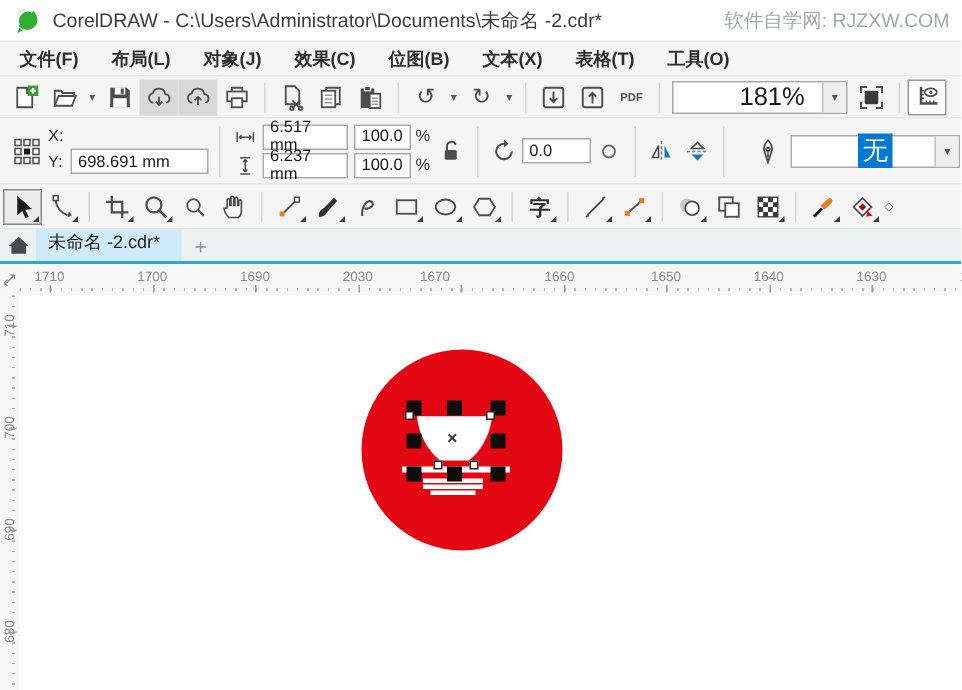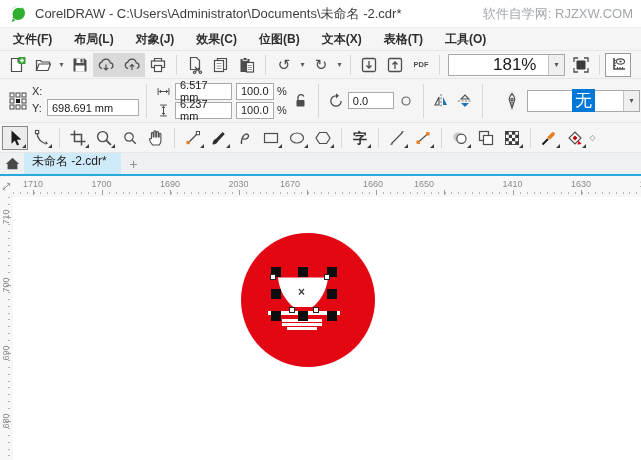--- a/index.html
+++ b/index.html
@@ -489,23 +489,23 @@
       <span class="rlb" data-name="ruler-label" style="left: 101.5px;">1700</span>
       <i class="rtk" data-name="ruler-tick" style="left: 101.5px;"></i>
       <span class="rlb" data-name="ruler-label" style="left: 170px;">1690</span>
       <i class="rtk" data-name="ruler-tick" style="left: 170px;"></i>
       <span class="rlb" data-name="ruler-label" style="left: 238.5px;">2030</span>
       <i class="rtk" data-name="ruler-tick" style="left: 238.5px;"></i>
       <span class="rlb" data-name="ruler-label" style="left: 290px;">1670</span>
       <i class="rtk" data-name="ruler-tick" style="left: 307px;"></i>
       <span class="rlb" data-name="ruler-label" style="left: 373px;">1660</span>
       <i class="rtk" data-name="ruler-tick" style="left: 375.5px;"></i>
-      <span class="rlb" data-name="ruler-label" style="left: 424px;">1650</span>
+      <span class="rlb" data-name="ruler-label" style="left: 444px;">1650</span>
       <i class="rtk" data-name="ruler-tick" style="left: 444px;"></i>
-      <span class="rlb" data-name="ruler-label" style="left: 512.5px;">1410</span>
+      <span class="rlb" data-name="ruler-label" style="left: 512.5px;">1640</span>
       <i class="rtk" data-name="ruler-tick" style="left: 512.5px;"></i>
       <span class="rlb" data-name="ruler-label" style="left: 581px;">1630</span>
       <i class="rtk" data-name="ruler-tick" style="left: 581px;"></i>
       <span class="rlb" data-name="ruler-label" style="left: 649.5px;">1620</span>
     </div>
 
   <div class="canvas" data-name="canvas"></div>
 
   <div class="vruler" data-name="vertical-ruler">
     <i class="vdots" data-name="ruler-minor-ticks"></i>

